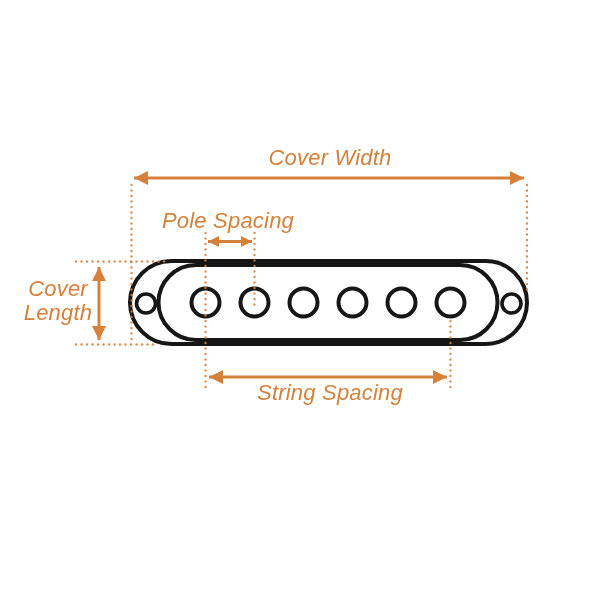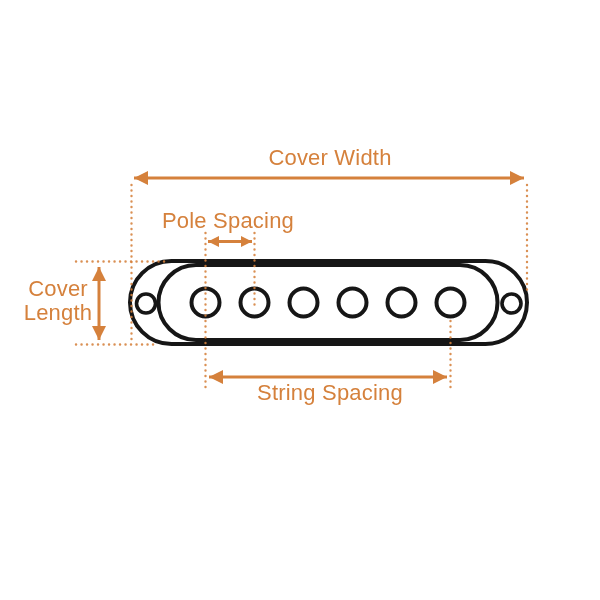--- a/index.html
+++ b/index.html
@@ -12,20 +12,21 @@
     padding: 0;
     background: var(--bg, #ffffff);
   }
   .canvas {
     position: relative;
     width: 548px;
     height: 600px;
     background: var(--bg, #ffffff);
     overflow: hidden;
     font-family: "Liberation Sans", sans-serif;
+    font-style: italic;
   }
   svg { display: block; }
 
   
   .ink-shape {
     fill: #ffffff;
     stroke: var(--ink, #161616);
     stroke-width: 4;
   }
   .ear {

